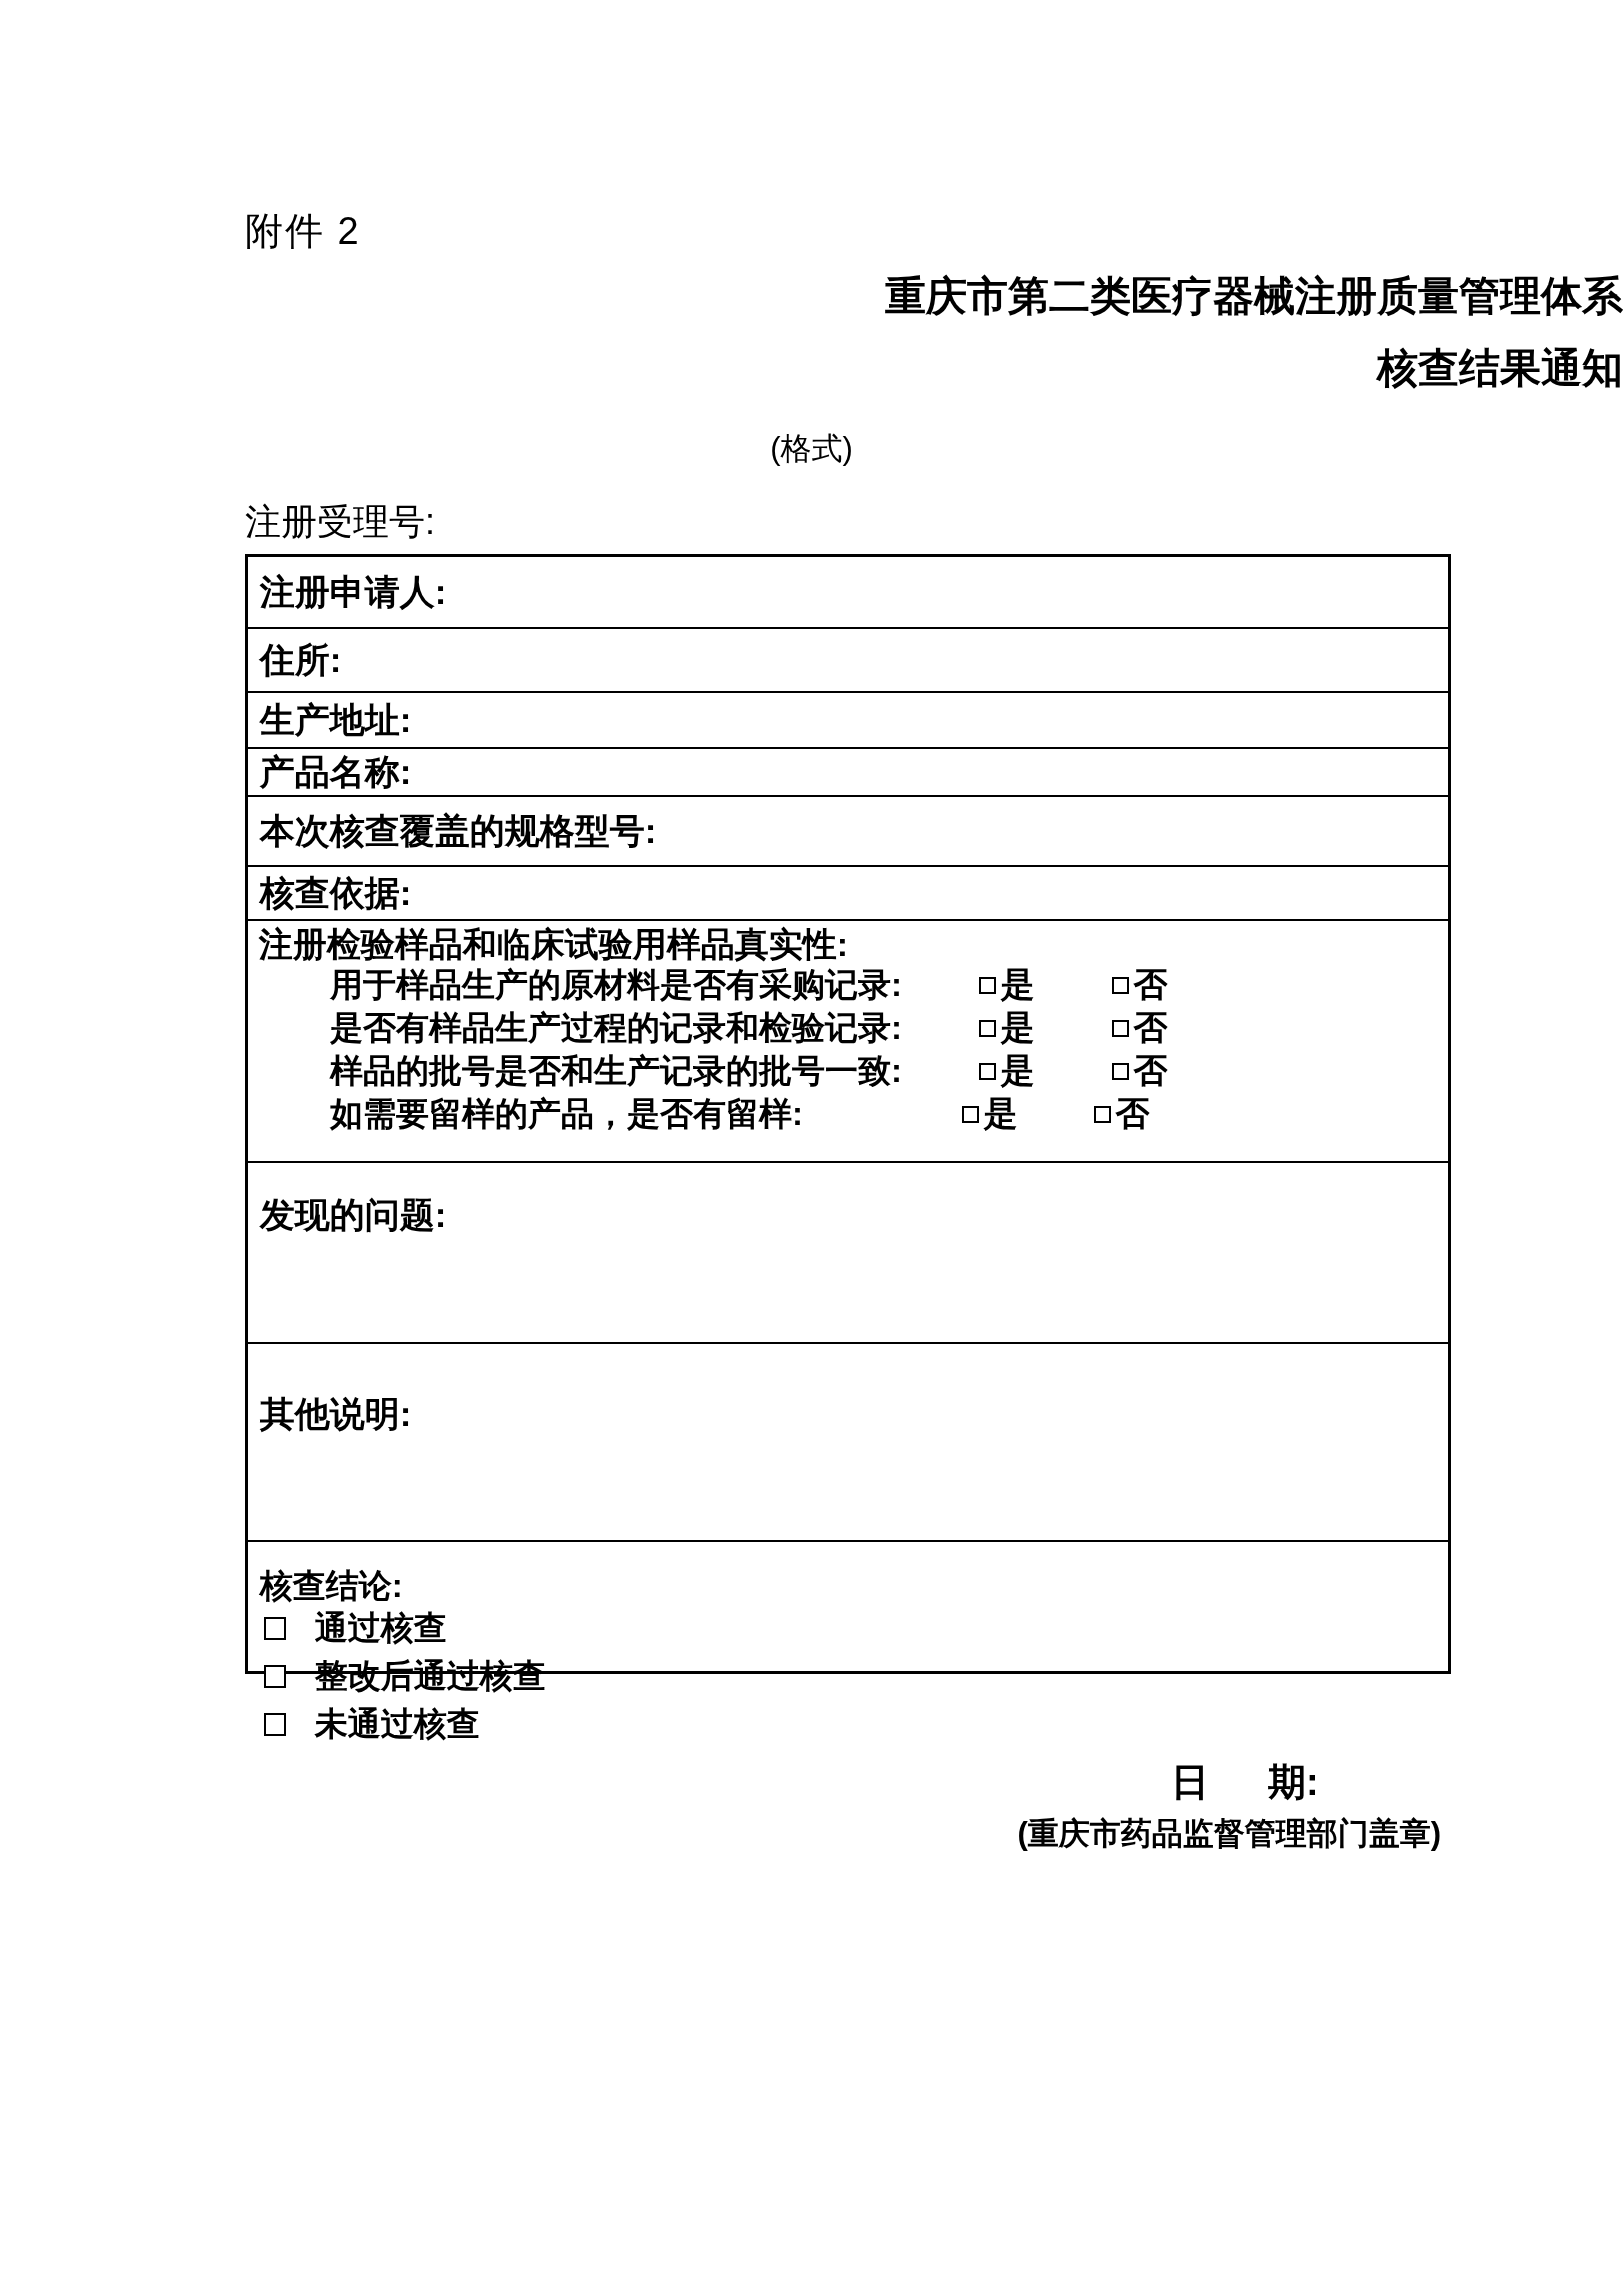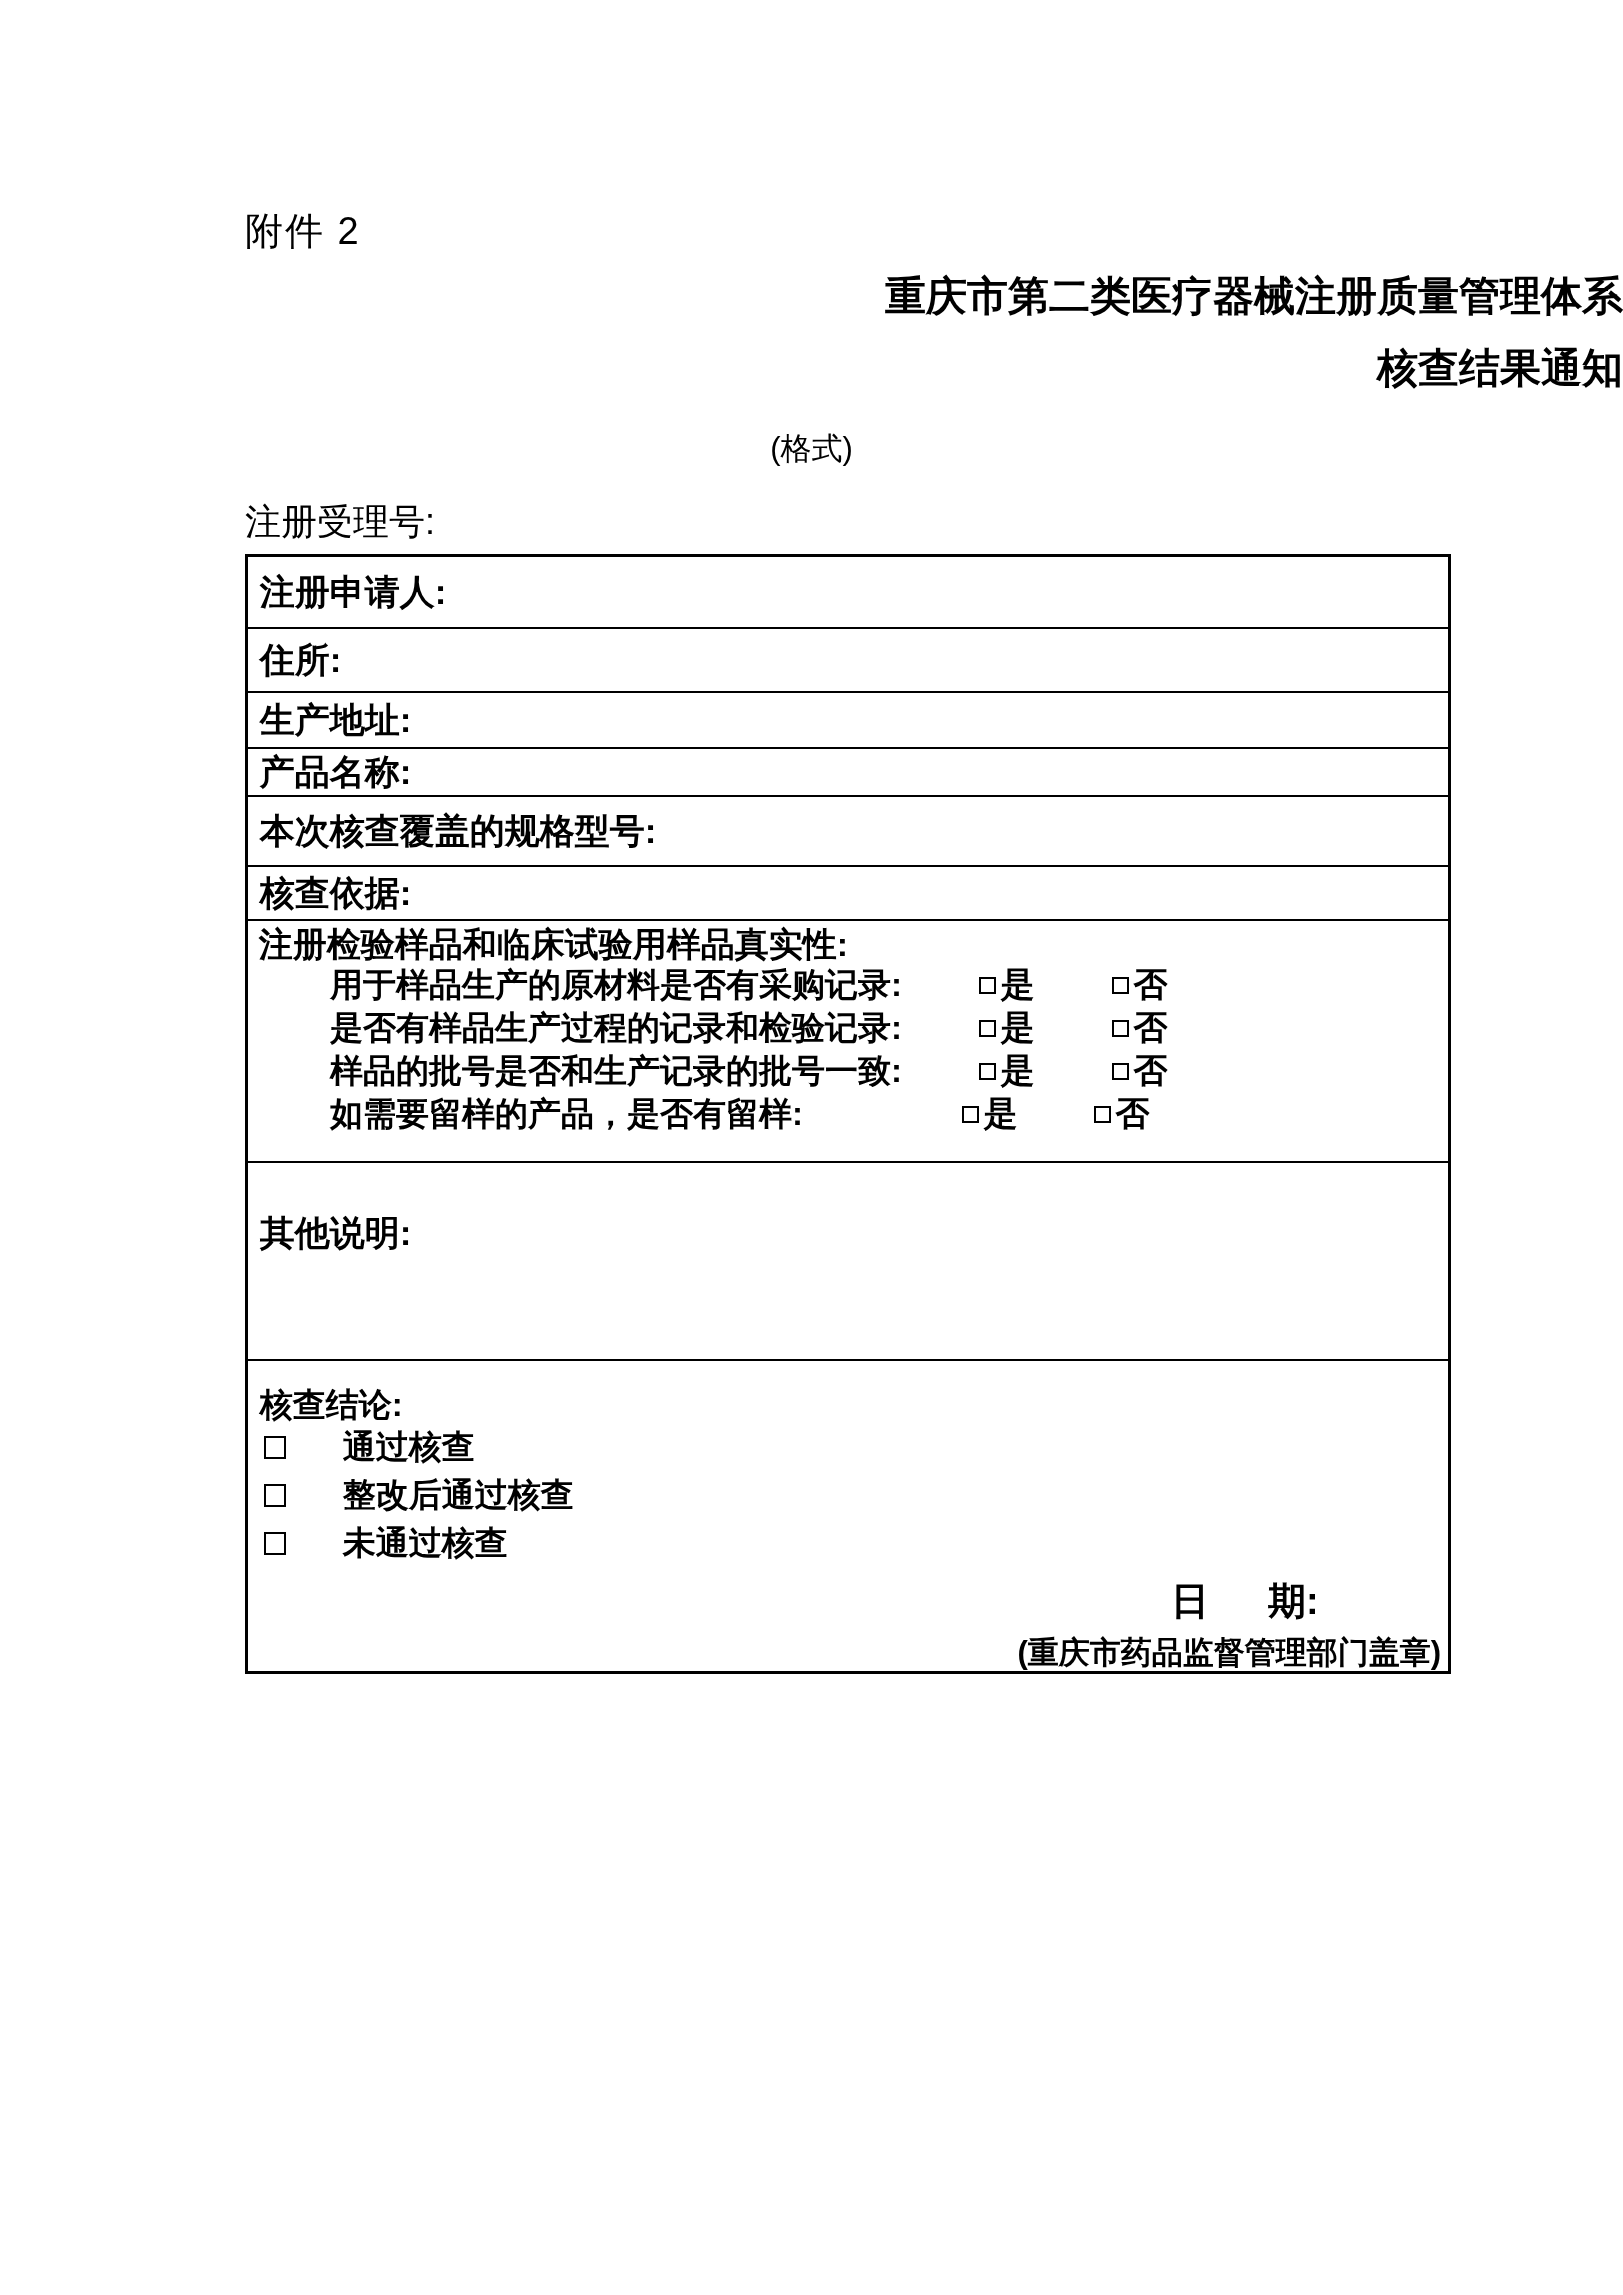--- a/index.html
+++ b/index.html
@@ -31,21 +31,21 @@
   .yn{position:absolute;top:50%;transform:translateY(-50%);display:inline-flex;align-items:center;gap:4.9px;font-size:34px;font-weight:700;}
   .cb{width:16.7px;height:16.7px;border:2px solid #000;box-sizing:border-box;display:inline-block;background:#fff;}
   .q-std .yes{left:731px;} .q-std .no{left:864px;}
   .q-alt .yes{left:714px;} .q-alt .no{left:846px;}
 
   .big-label{font-size:35px;font-weight:700;padding-left:11.8px;}
   .problems{padding-top:28.5px;}
   .others{padding-top:47px;}
 
   .c-heading{margin:24.5px 0 0 11.8px;font-size:33px;font-weight:700;height:38px;line-height:38px;}
-  .option{display:flex;align-items:center;height:48px;padding-left:15.7px;font-size:33px;font-weight:700;gap:28px;}
+  .option{display:flex;align-items:center;height:48px;padding-left:15.7px;font-size:33px;font-weight:700;}
   .cb2{width:22.6px;height:22.6px;border:2px solid #000;box-sizing:border-box;flex:0 0 auto;background:#fff;}
   .opt-label{margin-left:28.5px;white-space:nowrap;}
   .date-line{position:absolute;left:923px;top:215px;display:flex;gap:59px;font-size:38px;font-weight:700;}
   .seal-line{position:absolute;right:6.9px;top:271px;font-size:31px;font-weight:700;white-space:nowrap;}
 </style>
 </head>
 <body>
 
 <div class="page">
 
@@ -128,20 +128,23 @@
           <span class="cb"></span>
           <span>是</span>
         </span>
         <span class="yn no">
           <span class="cb"></span>
           <span>否</span>
         </span>
       </div>
     </div>
 
+    <div class="row problems" style="height:181px;">
+      <div class="big-label">发现的问题:</div>
+    </div>
 
     <div class="row others" style="height:198px;">
       <div class="big-label">其他说明:</div>
     </div>
 
     <div class="row conclusion">
       <div class="c-heading">核查结论:</div>
 
       <div class="option">
         <span class="cb2"></span>

